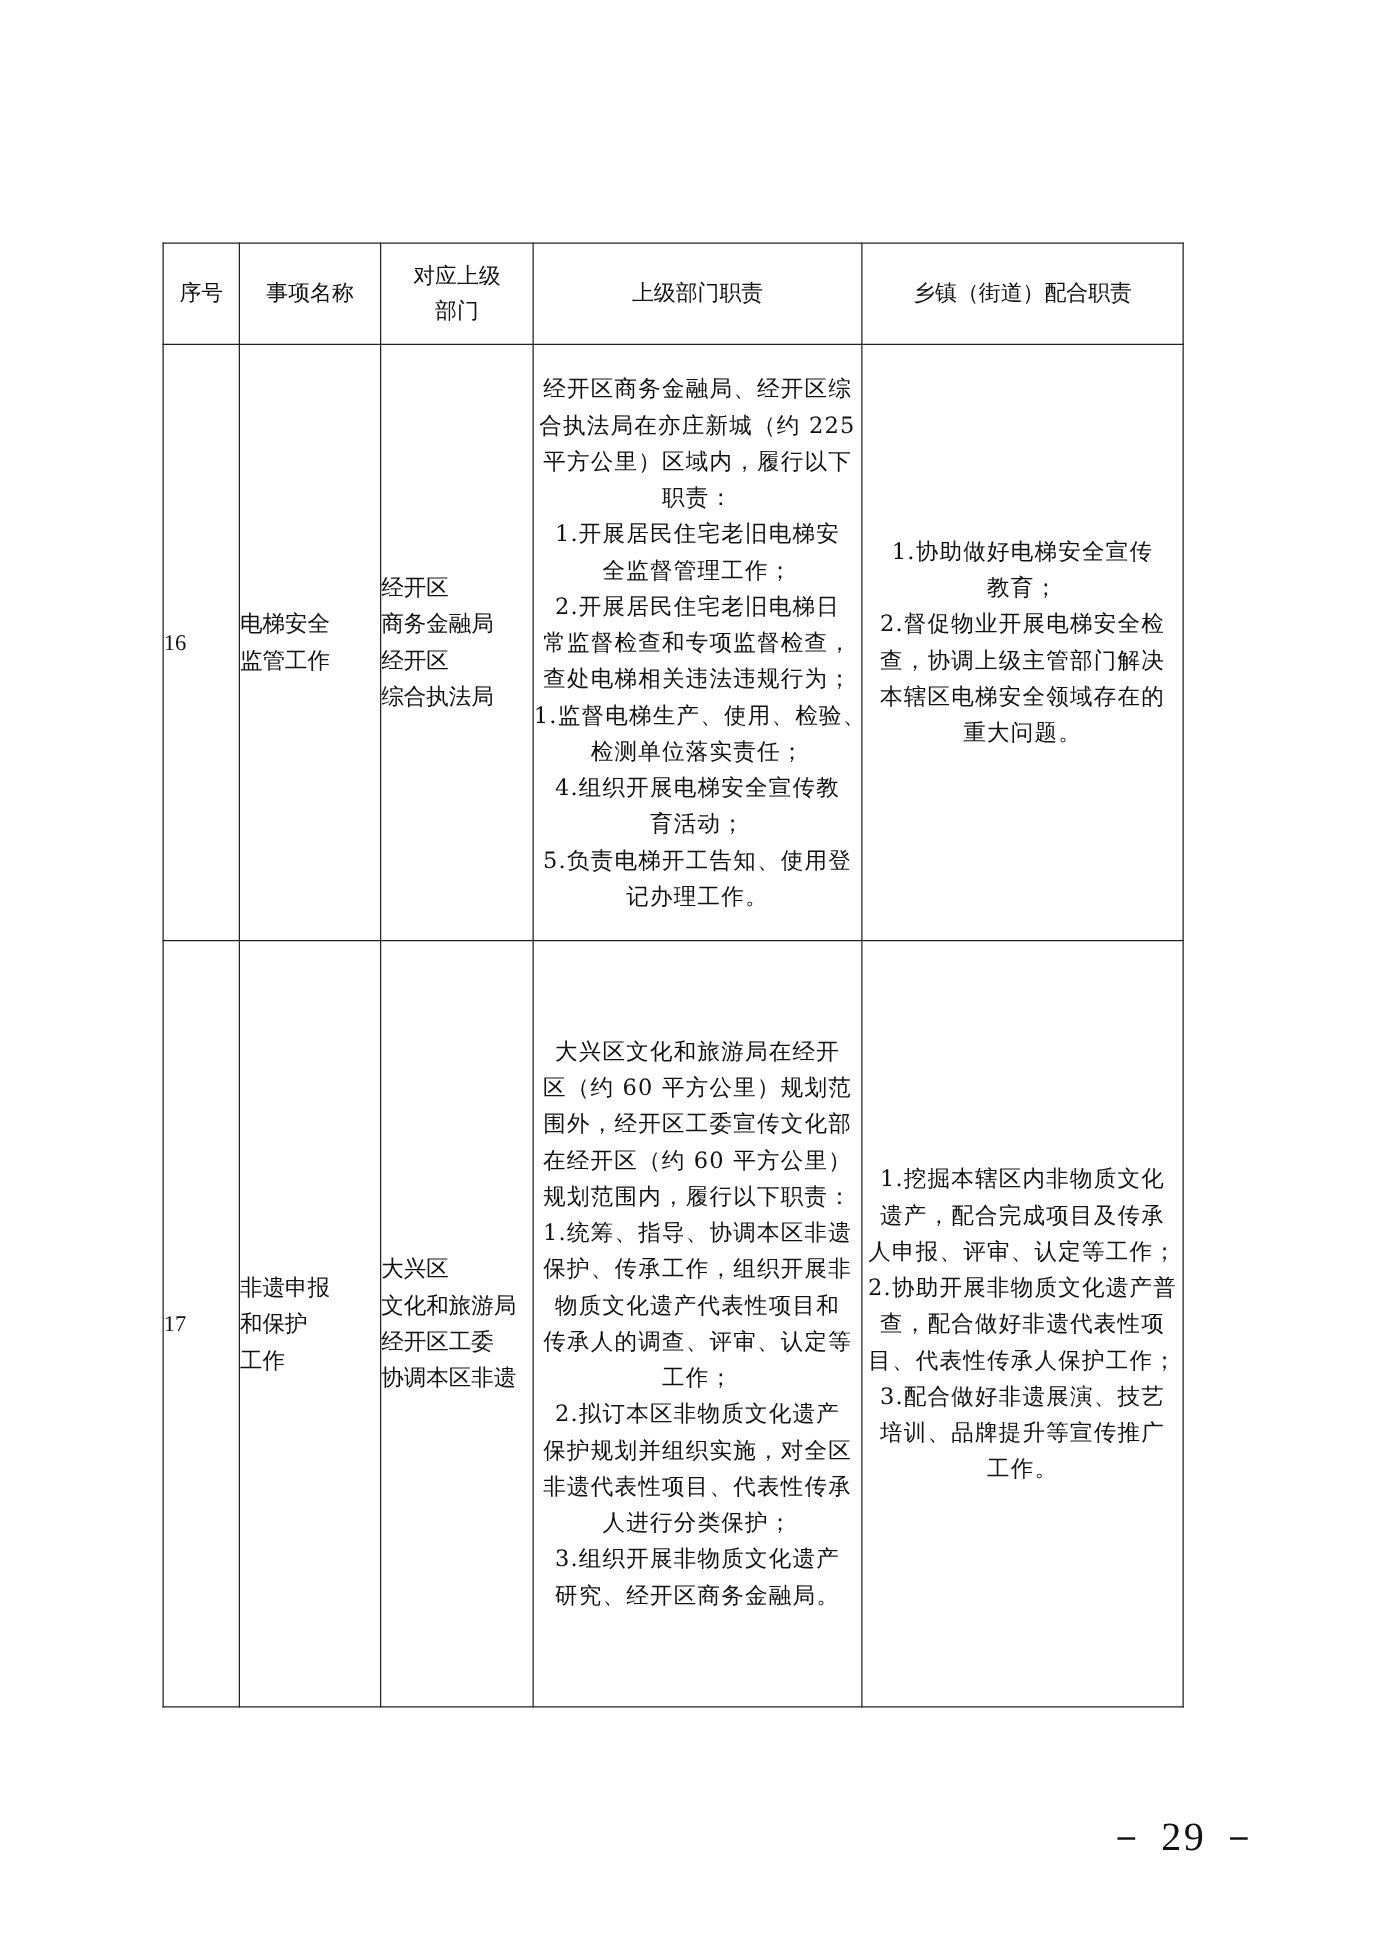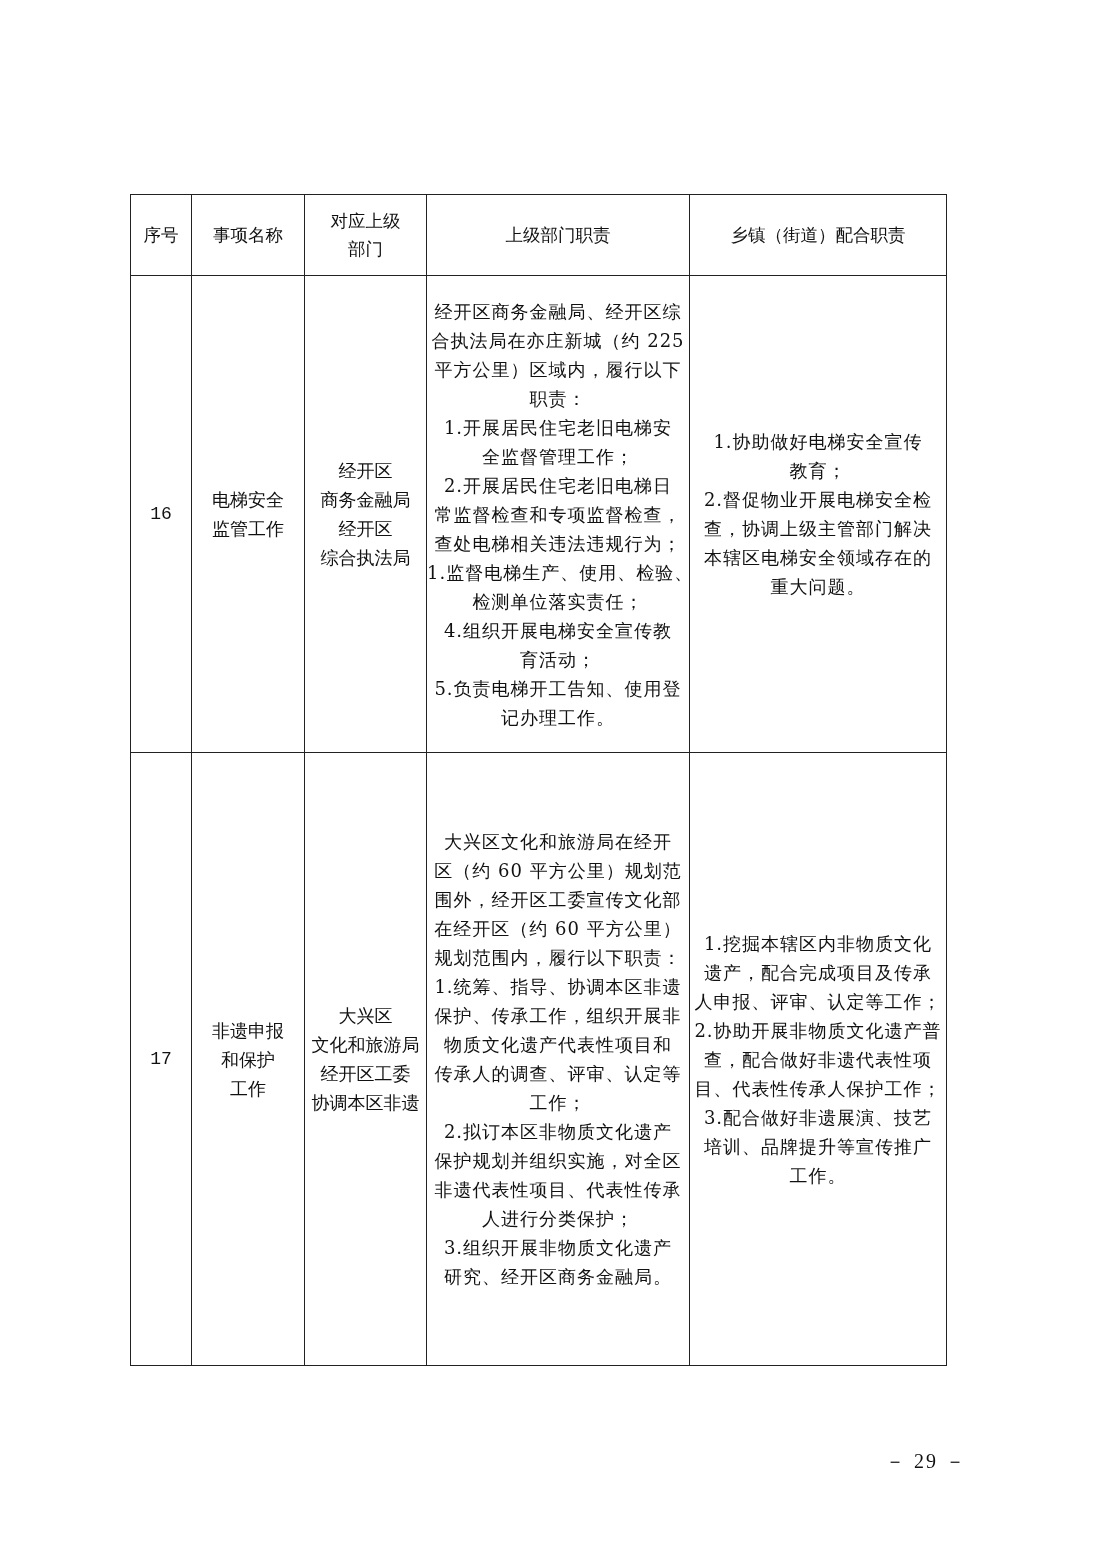--- a/index.html
+++ b/index.html
@@ -8,28 +8,28 @@
     .page { position: absolute; left: 0; top: 0; width: 1102px; height: 1136px; }
     table.duty {
       position: absolute; left: 130px; top: 194px; width: 816px;
       border-collapse: collapse; table-layout: fixed;
     }
     table.duty td, table.duty th {
       border: 1.5px solid #222; padding: 0; vertical-align: middle;
       font-weight: normal; font-size: 18px; line-height: 29px;
     }
     table.duty th { height: 80px; text-align: center; font-family: "DejaVu Sans", "Liberation Sans", sans-serif; font-size: 17.5px; line-height: 28px; }
-    td.c-idx, td.c-name, td.c-dept { text-align: center; }
+    td.c-idx, td.c-name, td.c-dept { text-align: left; }
     td.c-name, td.c-dept { padding: 0 6px; }
     td.c-upper, td.c-local { text-align: center; padding: 0 8px 0 10px; letter-spacing: 1px; }
     .line { display: block; white-space: nowrap; }
     tr.r16 td { height: 476px; }
     tr.r17 td { height: 612px; }
-    td.c-idx { font-family: Liberation Mono, monospace; font-size: 19px; }
-    .pagenum { position: absolute; left: 885px; top: 1448px; font-size: 20px;
+    td.c-idx { font-family: Liberation Serif, serif; font-size: 19px; }
+    .pagenum { position: absolute; left: 885px; top: 1448px; font-size: 32px;
                font-family: "Liberation Serif", serif; letter-spacing: 2px; }
   </style>
 </head>
 <body>
 
 <div class="page">
   <table class="duty">
     <colgroup>
       <col style="width:61px">
         <col style="width:113px">

